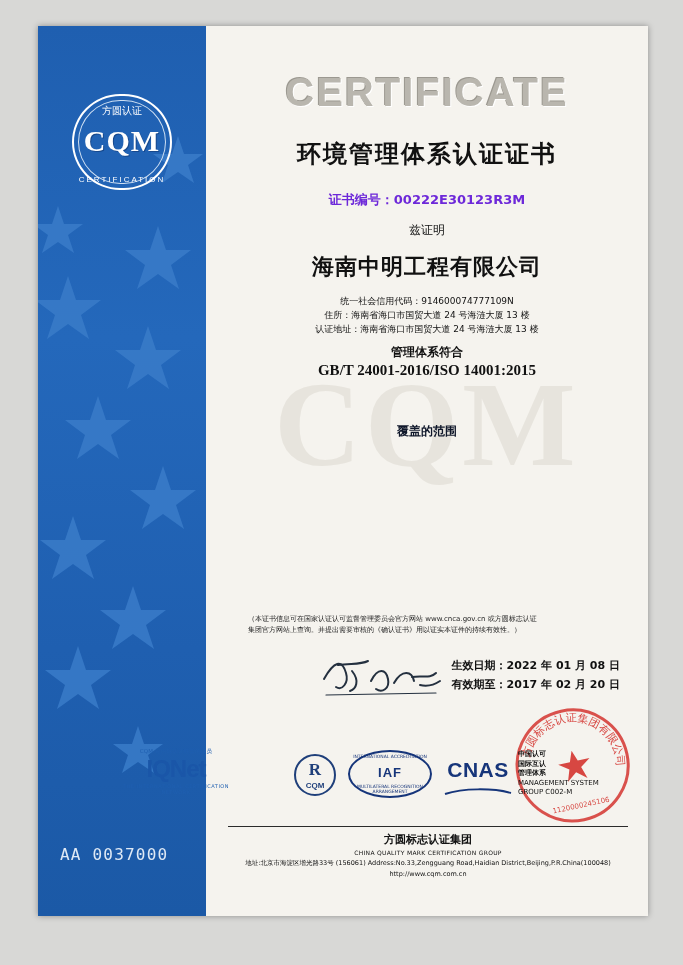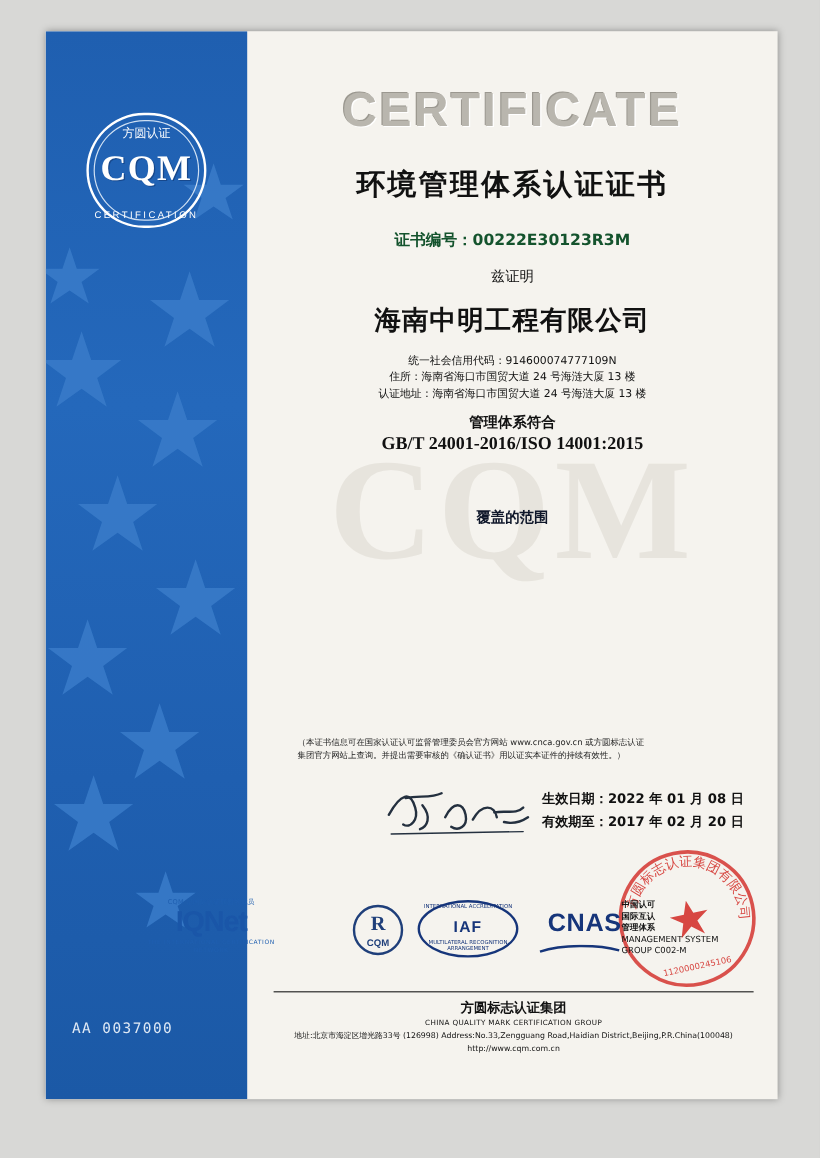--- a/index.html
+++ b/index.html
@@ -38,21 +38,21 @@
     width: 168px;
     height: 100%;
     background: linear-gradient(180deg,#1f5fb0 0%, #2468bb 35%, #1f5fb0 70%, #1b59a6 100%);
     overflow: hidden;
   }
   .band-bottom-text {
     position: absolute;
     left: 22px;
     bottom: 52px;
     color: #dfe9f5;
-    font-size: 12px;
+    font-size: 16px;
     letter-spacing: 1.2px;
     font-family: "DejaVu Sans Mono", monospace;
   }
   
   .cqm-logo {
     position: absolute;
     left: 28px;
     top: 62px;
     width: 112px;
     height: 108px;
@@ -148,21 +148,21 @@
     font-family: "DejaVu Sans", sans-serif;
   }
   .cert-no {
     position: absolute;
     left: 0;
     top: 165px;
     width: 442px;
     text-align: center;
     font-size: 13px;
     font-weight: bold;
-    color: #14532d;
+    color: #6d28d9;
     font-family: "DejaVu Sans", sans-serif;
   }
   .hereby {
     position: absolute;
     left: 0;
     top: 196px;
     width: 442px;
     text-align: center;
     font-size: 12px;
     color: #111;
@@ -378,21 +378,21 @@
   .badge-iaf .iaf-top {
     position: absolute; left: 0; top: 2px; width: 100%;
     font-size: 4.5px; color: #16357a;
     font-family: "DejaVu Sans", sans-serif;
   }
   .badge-iaf .iaf-bot {
     position: absolute; left: 0; bottom: 2px; width: 100%;
     font-size: 4.5px; color: #16357a;
     font-family: "DejaVu Sans", sans-serif;
   }
-  .badge-cnas { left: 232px; top: 18px; width: 80px; text-align: right;}
+  .badge-cnas { left: 232px; top: 18px; width: 80px;}
   .badge-cnas .cnas-main {
     font-size: 21px; font-weight: bold; color: #16357a;
     font-family: "Liberation Sans", sans-serif;
     letter-spacing: 0.5px;
   }
   .badge-cnas .swoosh {
     width: 70px; height: 8px;
     margin: -2px auto 0 auto;
   }
   .cnas-text {
@@ -584,21 +584,21 @@
           <div class="b">管理体系</div>
           <div>MANAGEMENT SYSTEM</div>
           <div>GROUP C002-M</div>
         </div>
       </div>
 
       <div class="footer">
         <div class="f-cn">方圆标志认证集团</div>
         <div class="f-en">CHINA QUALITY MARK CERTIFICATION GROUP</div>
         <div class="f-addr">
-          <span>地址:北京市海淀区增光路33号 (126998)</span>
+          <span>地址:北京市海淀区增光路33号 (156061)</span>
           <span>Address:No.33,Zengguang Road,Haidian District,Beijing,P.R.China(100048)</span>
         </div>
         <div class="f-url">http://www.cqm.com.cn</div>
       </div>
 
     </div>
   </div>
 </div>
 
 </body></html>

